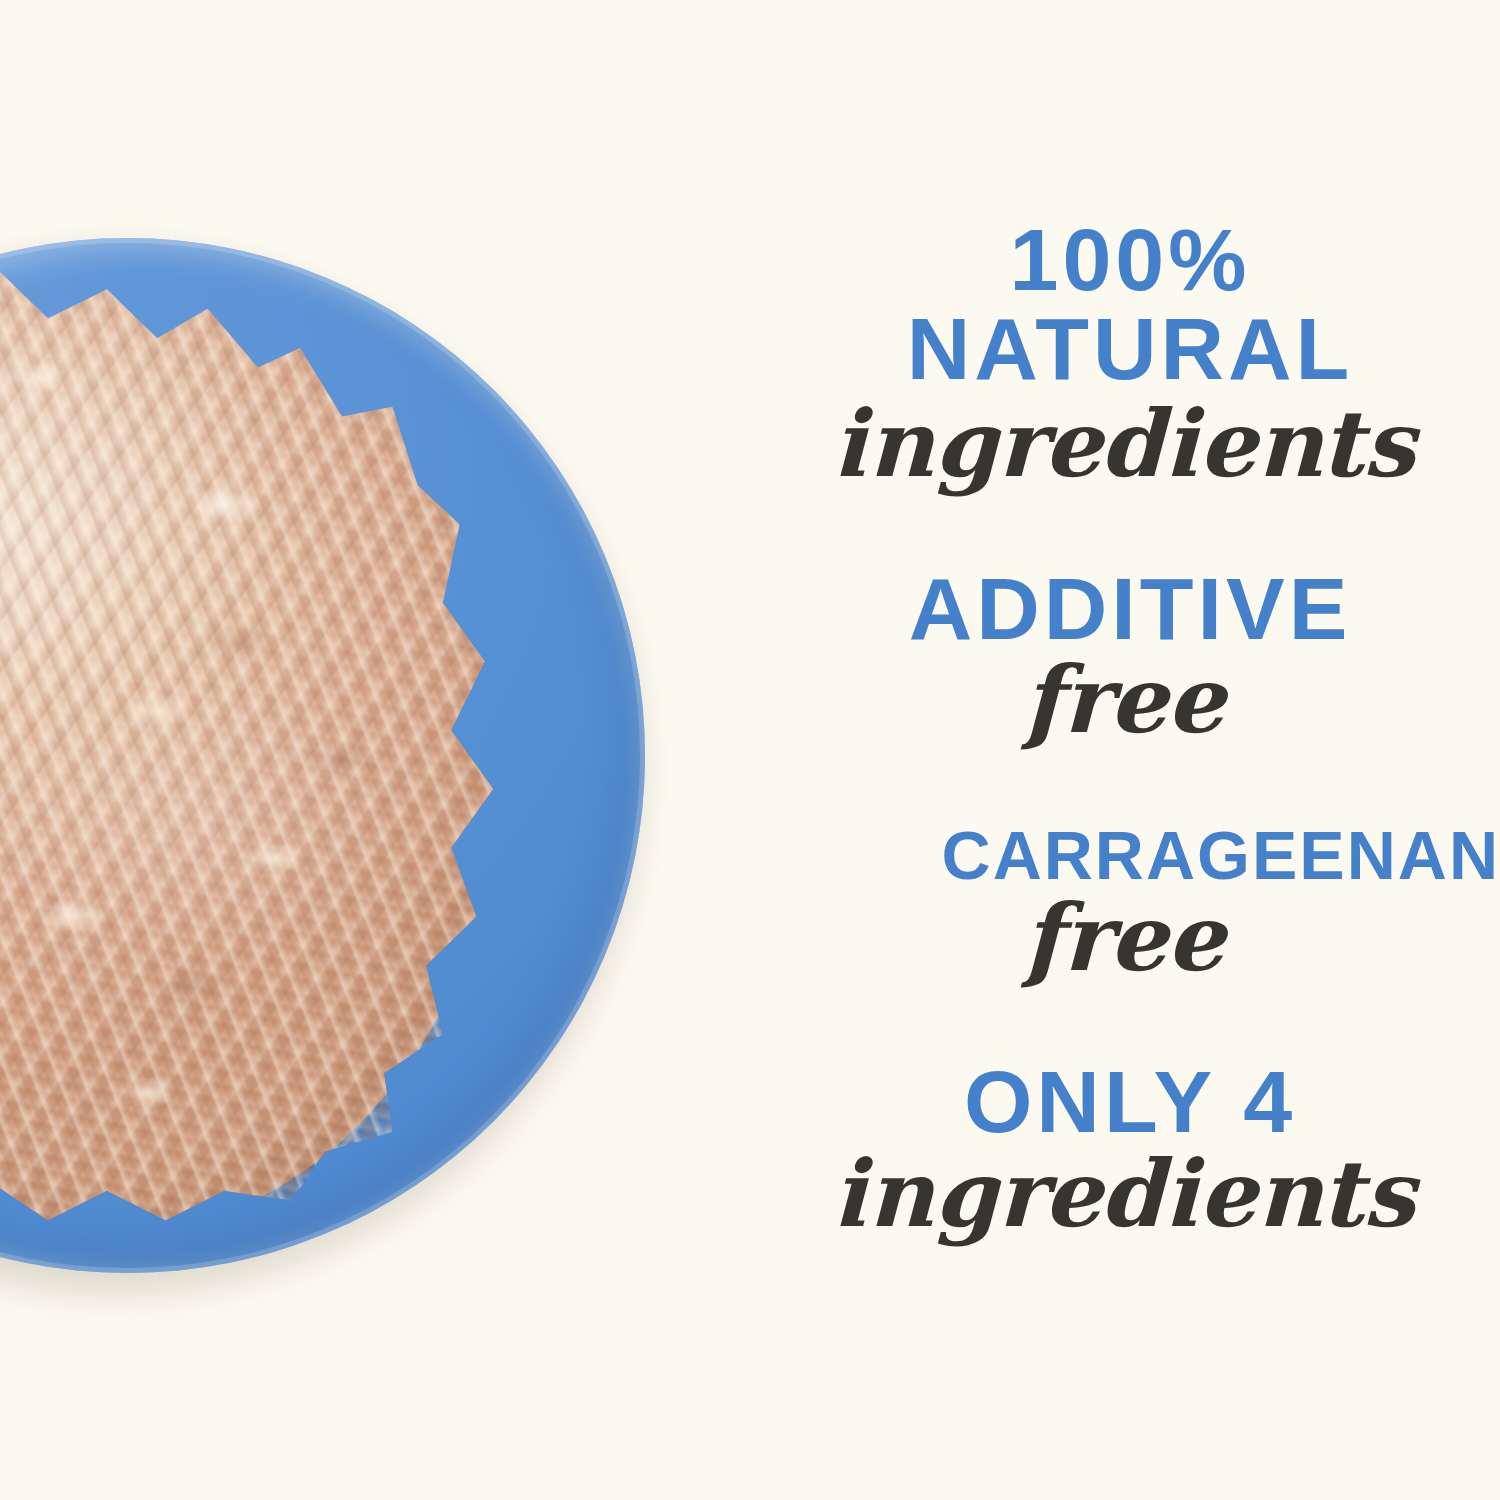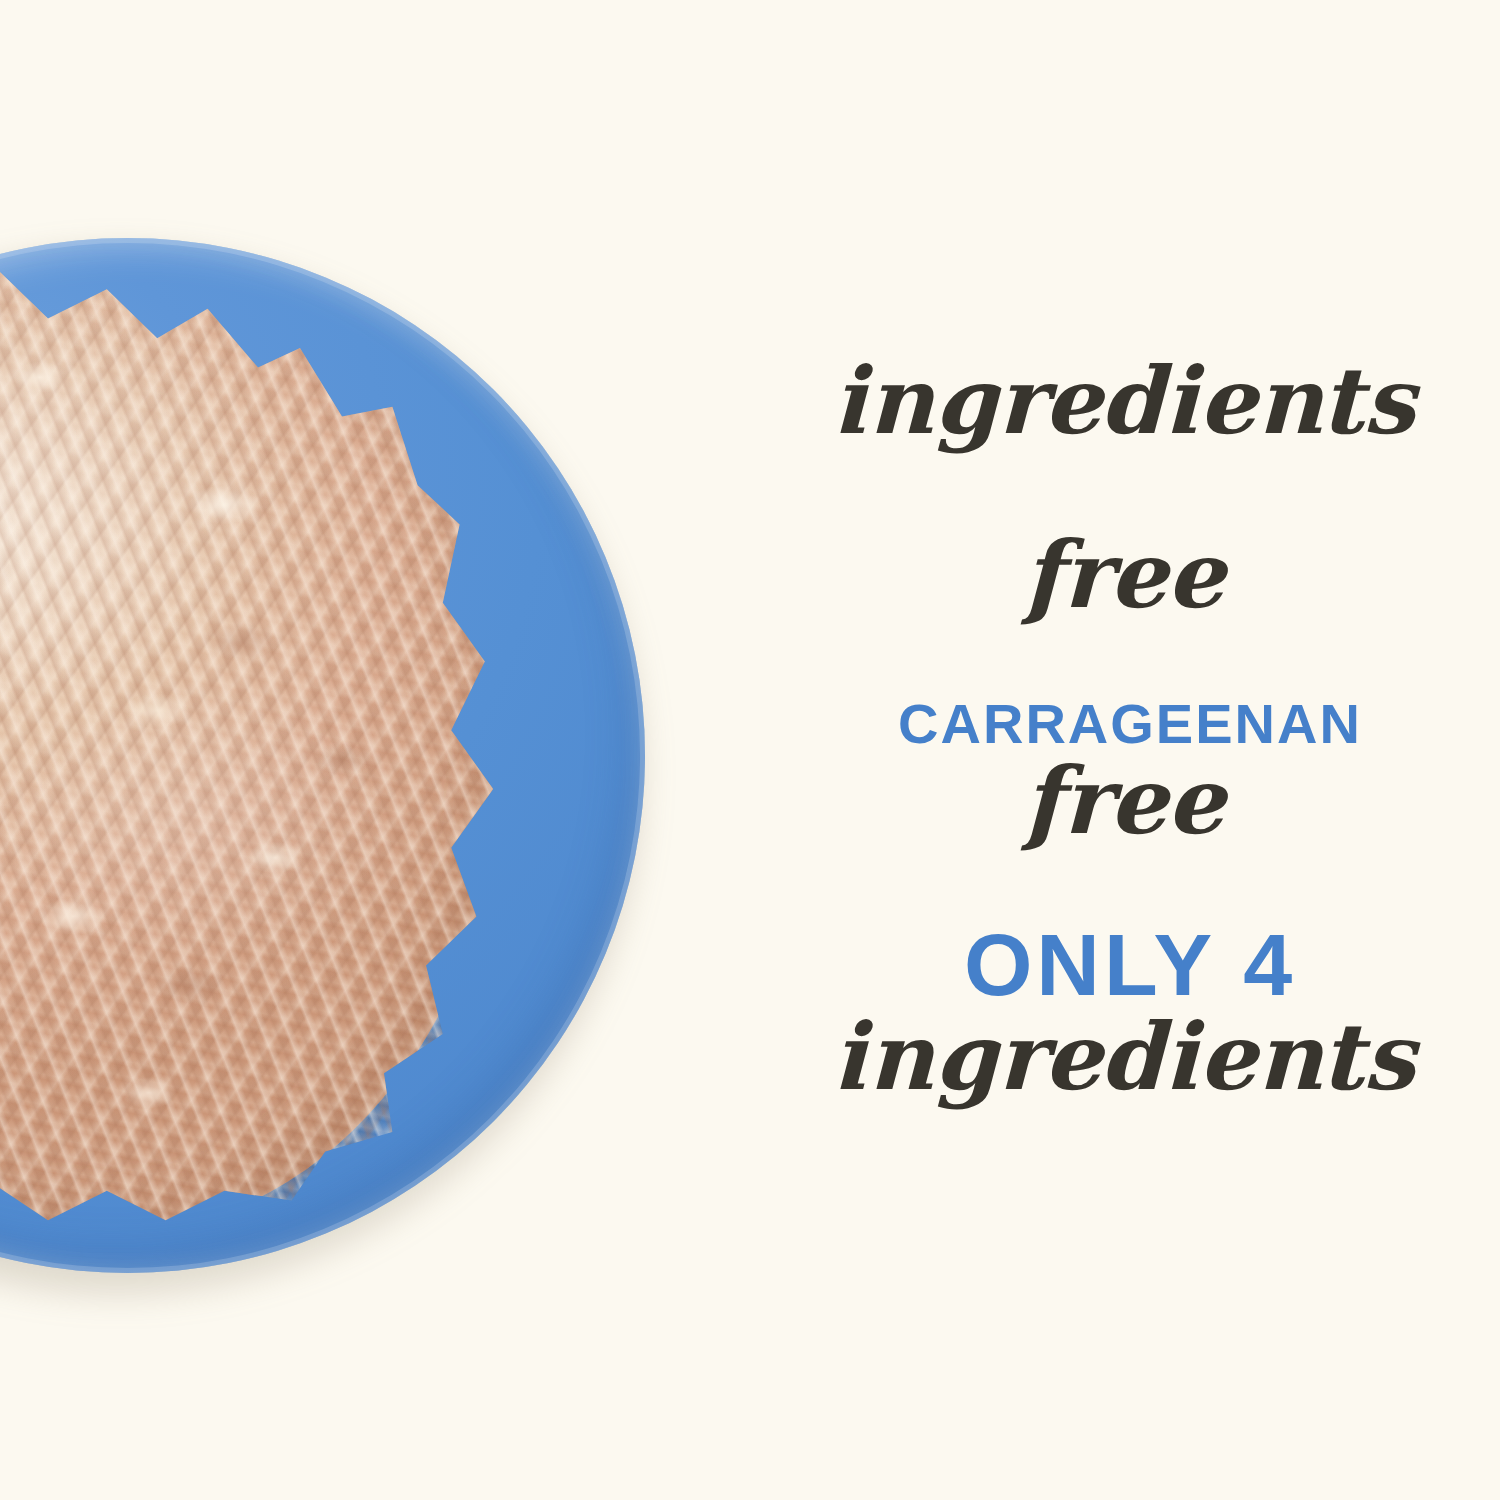--- a/index.html
+++ b/index.html
@@ -219,21 +219,21 @@
     font-weight: bold;
     font-size: 92px;
     line-height: 1.06;
     letter-spacing: -1px;
     margin-top: 2px;
     white-space: nowrap;
     transform: skewX(-4deg);
   }
 
   
-  .claim-head.wide { letter-spacing: 2px; font-size: 56px; }
+  .claim-head.wide { letter-spacing: 2px; font-size: 68px; text-align: right; }
 </style>
 </head>
 <body>
 
 <div id="stage">
 
   <div id="photo-panel">
 
     <div id="plate-shadow"></div>
     <div id="plate"></div>
@@ -245,24 +245,26 @@
         <div class="food-layer" id="food-flakes"></div>
         <div class="food-layer" id="food-gloss"></div>
       </div>
     </div>
 
   </div>
 
   <div id="claims">
 
     <div class="claim">
+      <span class="claim-head two-line"><span>100%</span><br><span>NATURAL</span></span>
       <span class="claim-script">ingredients</span>
     </div>
 
     <div class="claim">
+      <span class="claim-head">ADDITIVE</span>
       <span class="claim-script">free</span>
     </div>
 
     <div class="claim">
       <span class="claim-head wide">CARRAGEENAN</span>
       <span class="claim-script">free</span>
     </div>
 
     <div class="claim">
       <span class="claim-head">ONLY 4</span>

